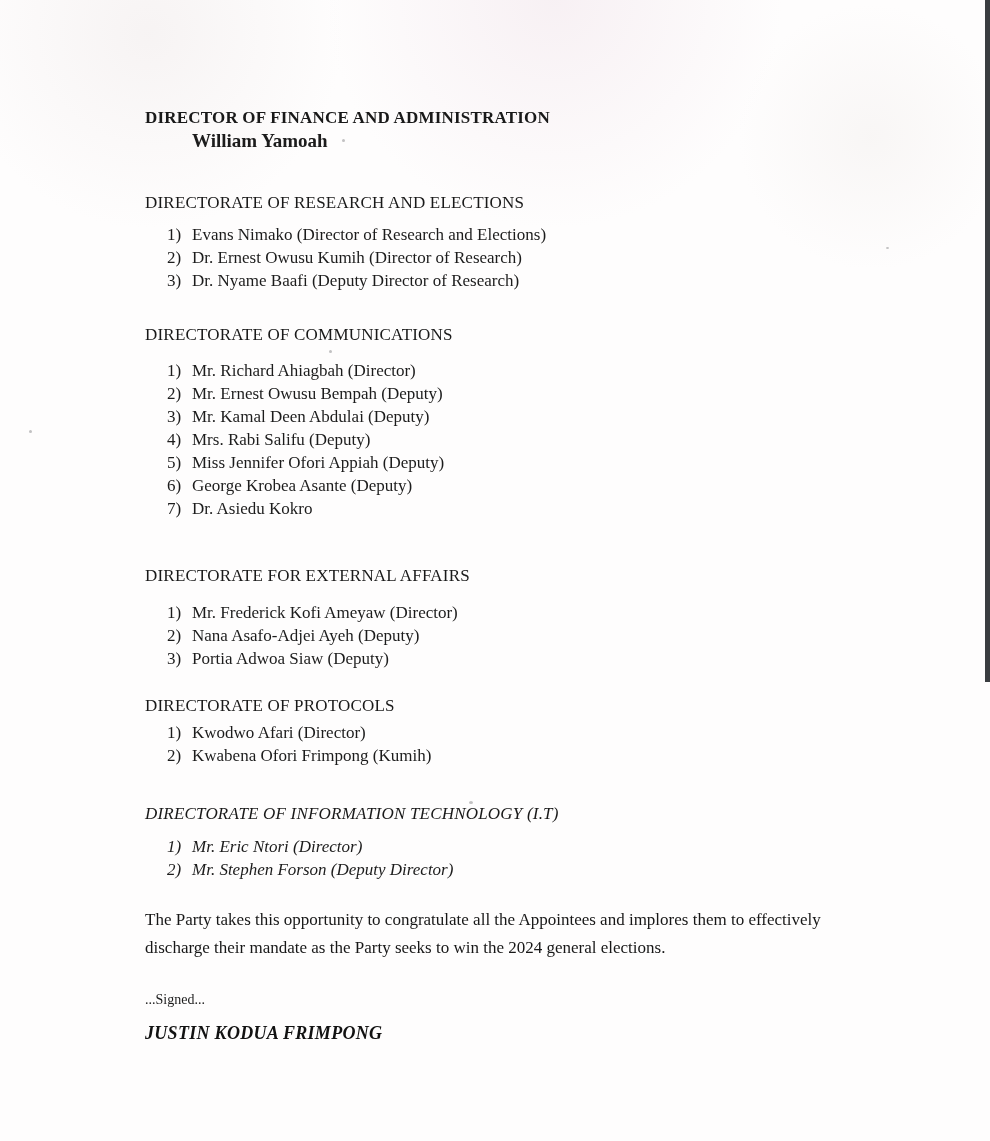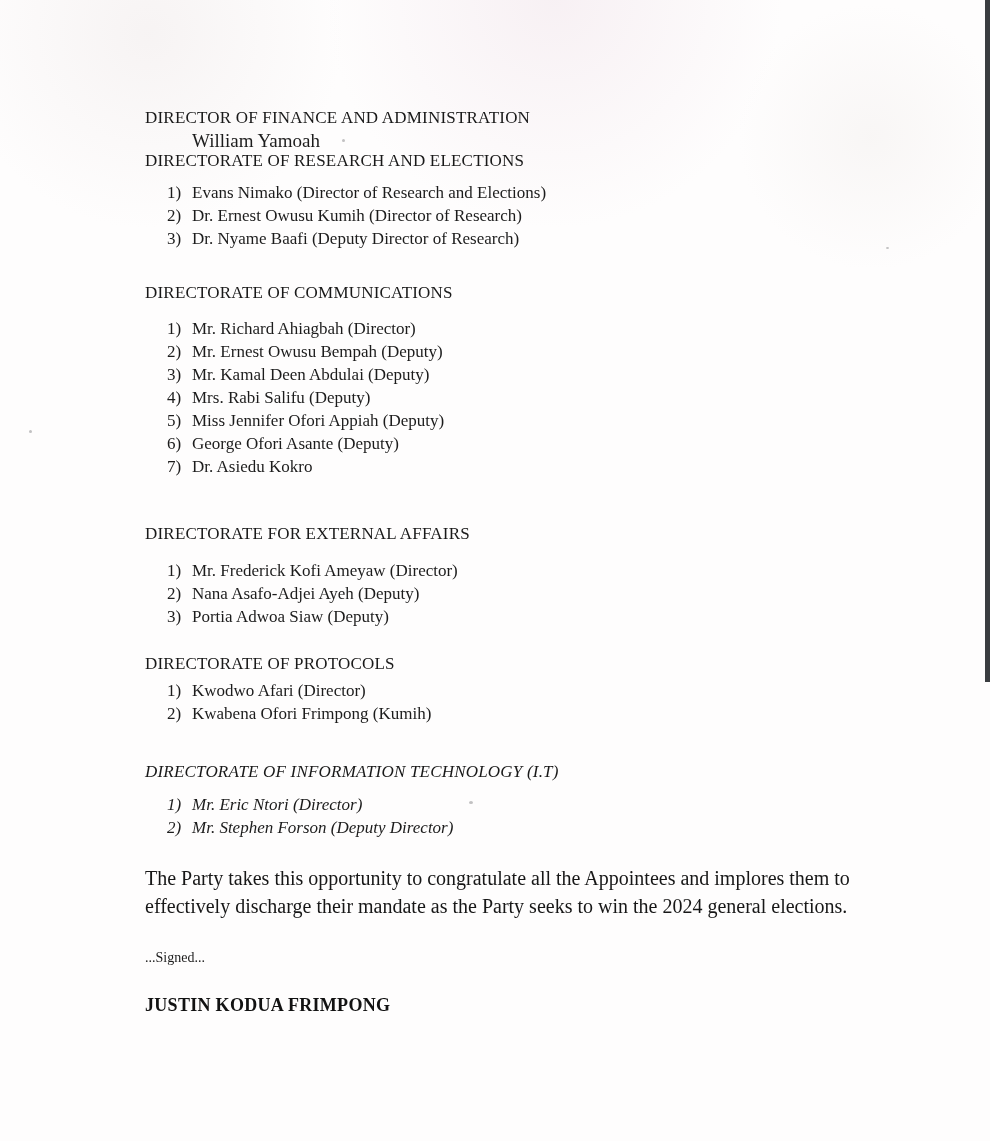--- a/index.html
+++ b/index.html
@@ -54,51 +54,52 @@
     line-height: 23px;
   }
   .li .num {
     width: 25px;
     margin-left: 22px;
     flex: 0 0 auto;
   }
   .li .txt { flex: 1 1 auto; }
 
   
-  .sec-0 { margin-top: 0; }
-  .sec-1 { }
+  .sec-0 { margin-top: 0; font-weight: bold; }
+  .sec-1 { margin-top: 42px; }
   .sec-1 .list { margin-top: 10px; }
   .sec-2 { margin-top: 33px; }
   .sec-2 .list { margin-top: 14px; }
   .sec-3 { margin-top: 46px; }
   .sec-3 .list { margin-top: 15px; }
   .sec-4 { margin-top: 26px; }
   .sec-4 .list { margin-top: 5px; }
   .sec-5 { margin-top: 37px; font-style: italic; }
   .sec-5 .list { margin-top: 11px; }
 
   .closing {
     margin-top: 25px;
-    font-size: 20px;
+    font-size: 17px;
     line-height: 28px;
     max-width: 712px;
     color: #171717;
   }
   .signed {
     margin-top: 28px;
     font-size: 14px;
     line-height: 20px;
   }
   .signature {
-    margin-top: 25px;
+    margin-top: 11px;
     font-weight: bold;
     font-size: 18px;
     line-height: 25px;
     letter-spacing: 0.3px;
     color: #121212;
+    font-style: italic;
   }
 </style>
 </head>
 <body>
 
 <div class="page">
 
   <div class="edge-bar"></div>
 
   <div class="speck" style="left:342px; top:139px; width:3px; height:3px;"></div>
@@ -148,21 +149,21 @@
       <div class="li">
         <span class="num">4)</span>
         <span class="txt">Mrs. Rabi Salifu (Deputy)</span>
       </div>
       <div class="li">
         <span class="num">5)</span>
         <span class="txt">Miss Jennifer Ofori Appiah (Deputy)</span>
       </div>
       <div class="li">
         <span class="num">6)</span>
-        <span class="txt">George Ofori Asante (Deputy)</span>
+        <span class="txt">George Krobea Asante (Deputy)</span>
       </div>
       <div class="li">
         <span class="num">7)</span>
         <span class="txt">Dr. Asiedu Kokro</span>
       </div>
     </div>
   </div>
 
   <div class="sec-3">
     <div class="heading">DIRECTORATE FOR EXTERNAL AFFAIRS</div>

